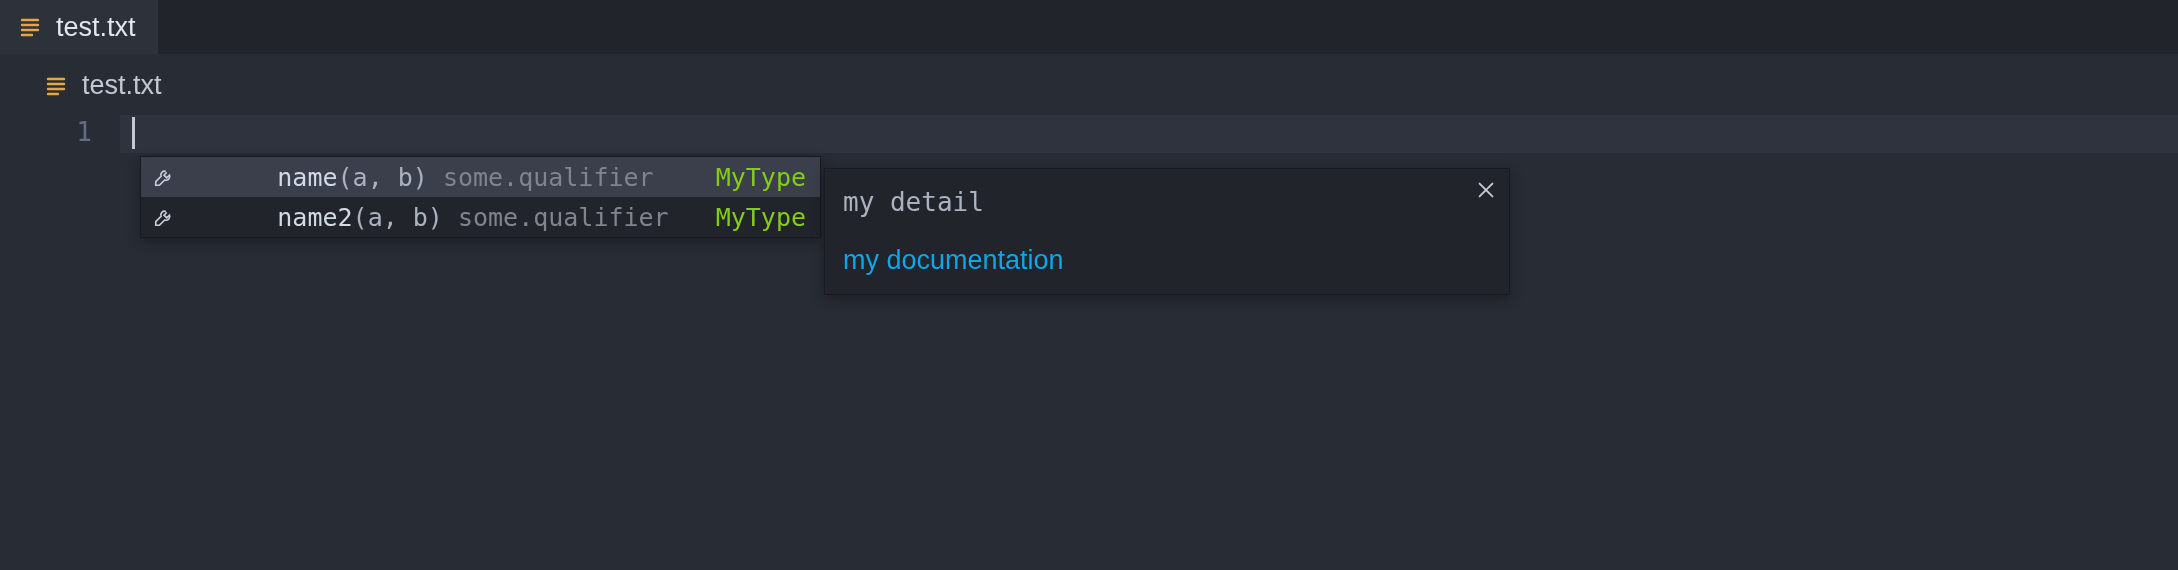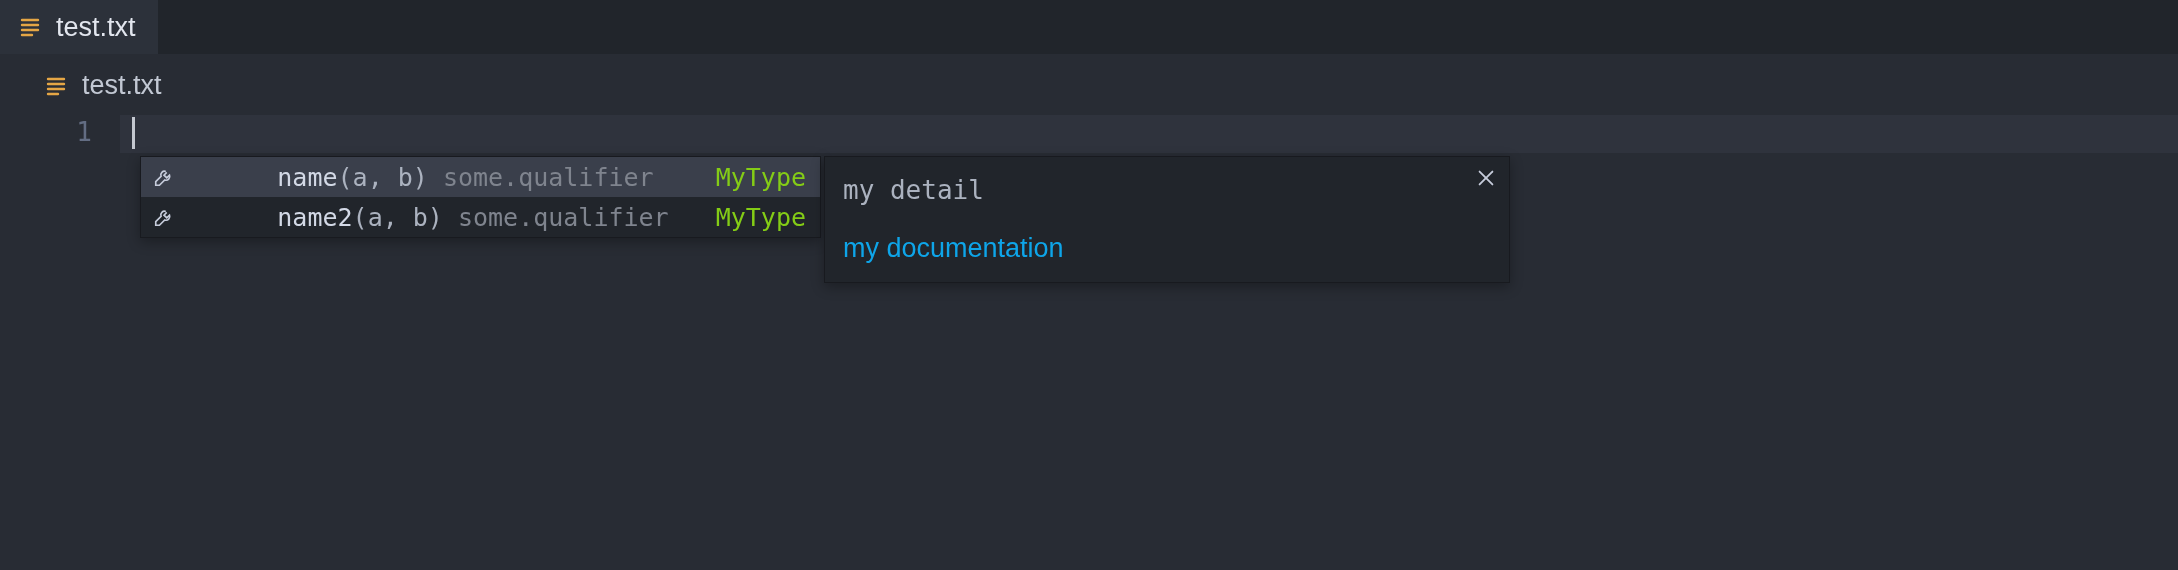--- a/index.html
+++ b/index.html
@@ -107,21 +107,21 @@
   .suggest-label .fn-sig { color: #abb2bf; }
   .suggest-label .qualifier { color: #7f848e; }
   .suggest-type {
     margin-left: auto;
     color: #84cc16;
   }
 
   
   .doc-widget {
     position: absolute;
-    top: 156px;
+    top: 168px;
     left: 824px;
     width: 686px;
     background: #21252b;
     border: 1px solid #181a1f;
     box-shadow: 0 4px 12px rgba(0,0,0,0.3);
     padding: 12px 18px 18px 18px;
     font-family: ui-monospace, Menlo, Consolas, monospace;
     font-size: 26px;
   }
   .doc-detail { color: #abb2bf; margin-bottom: 28px; padding-top: 6px; }

